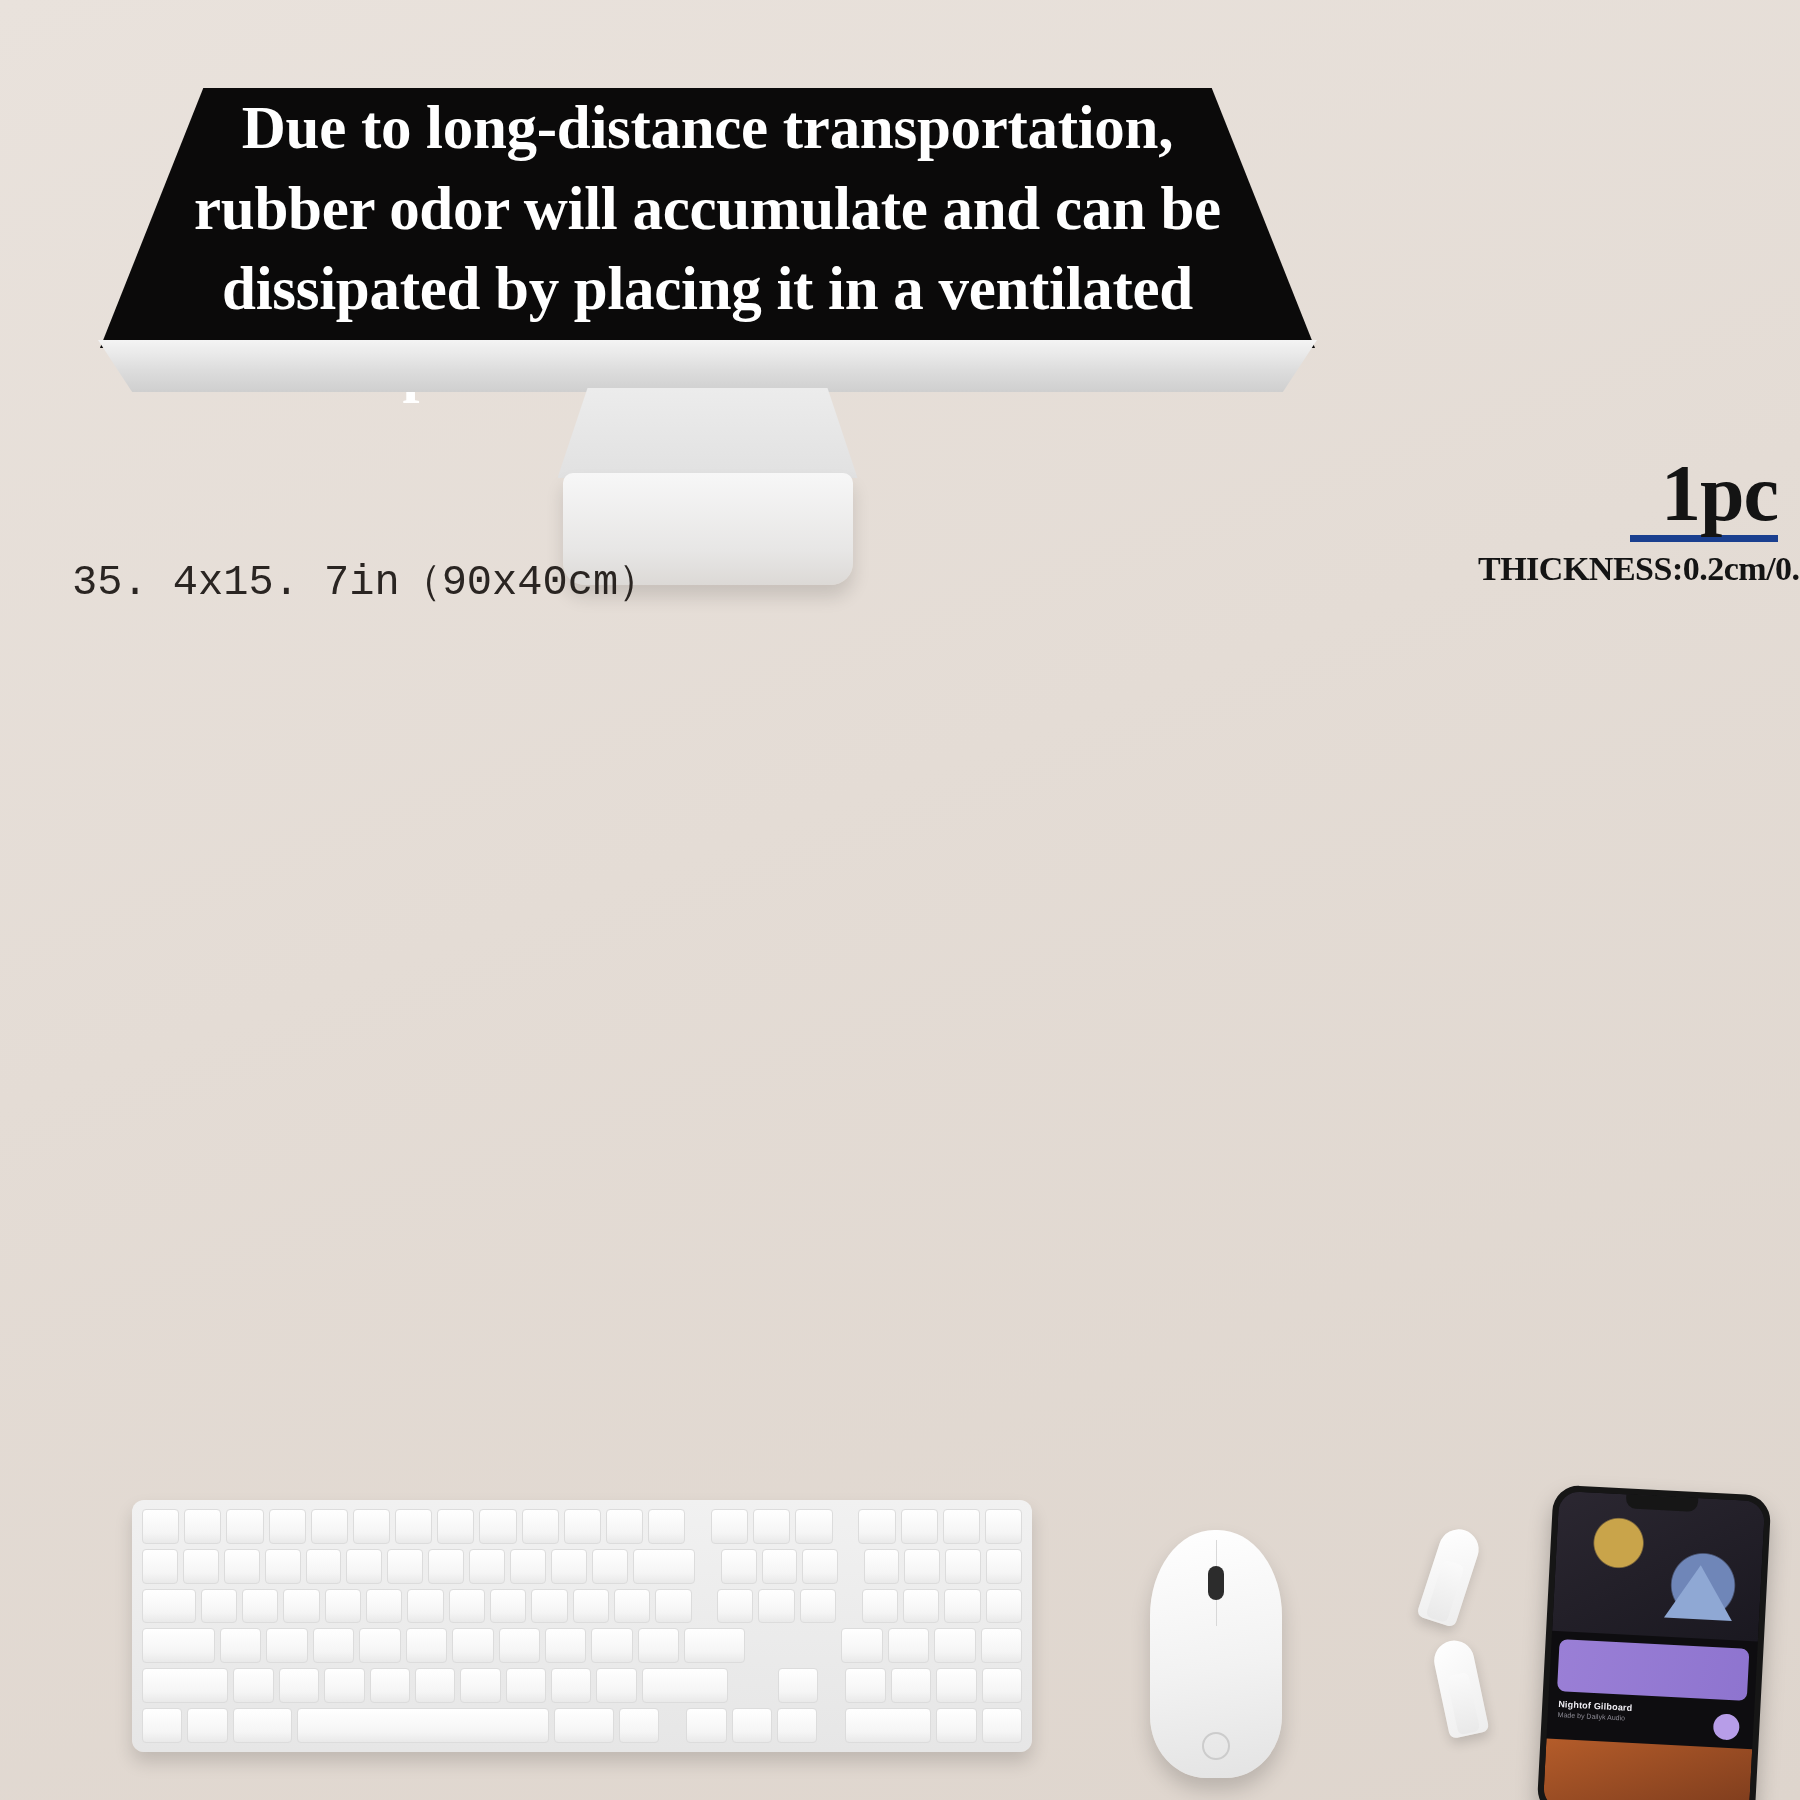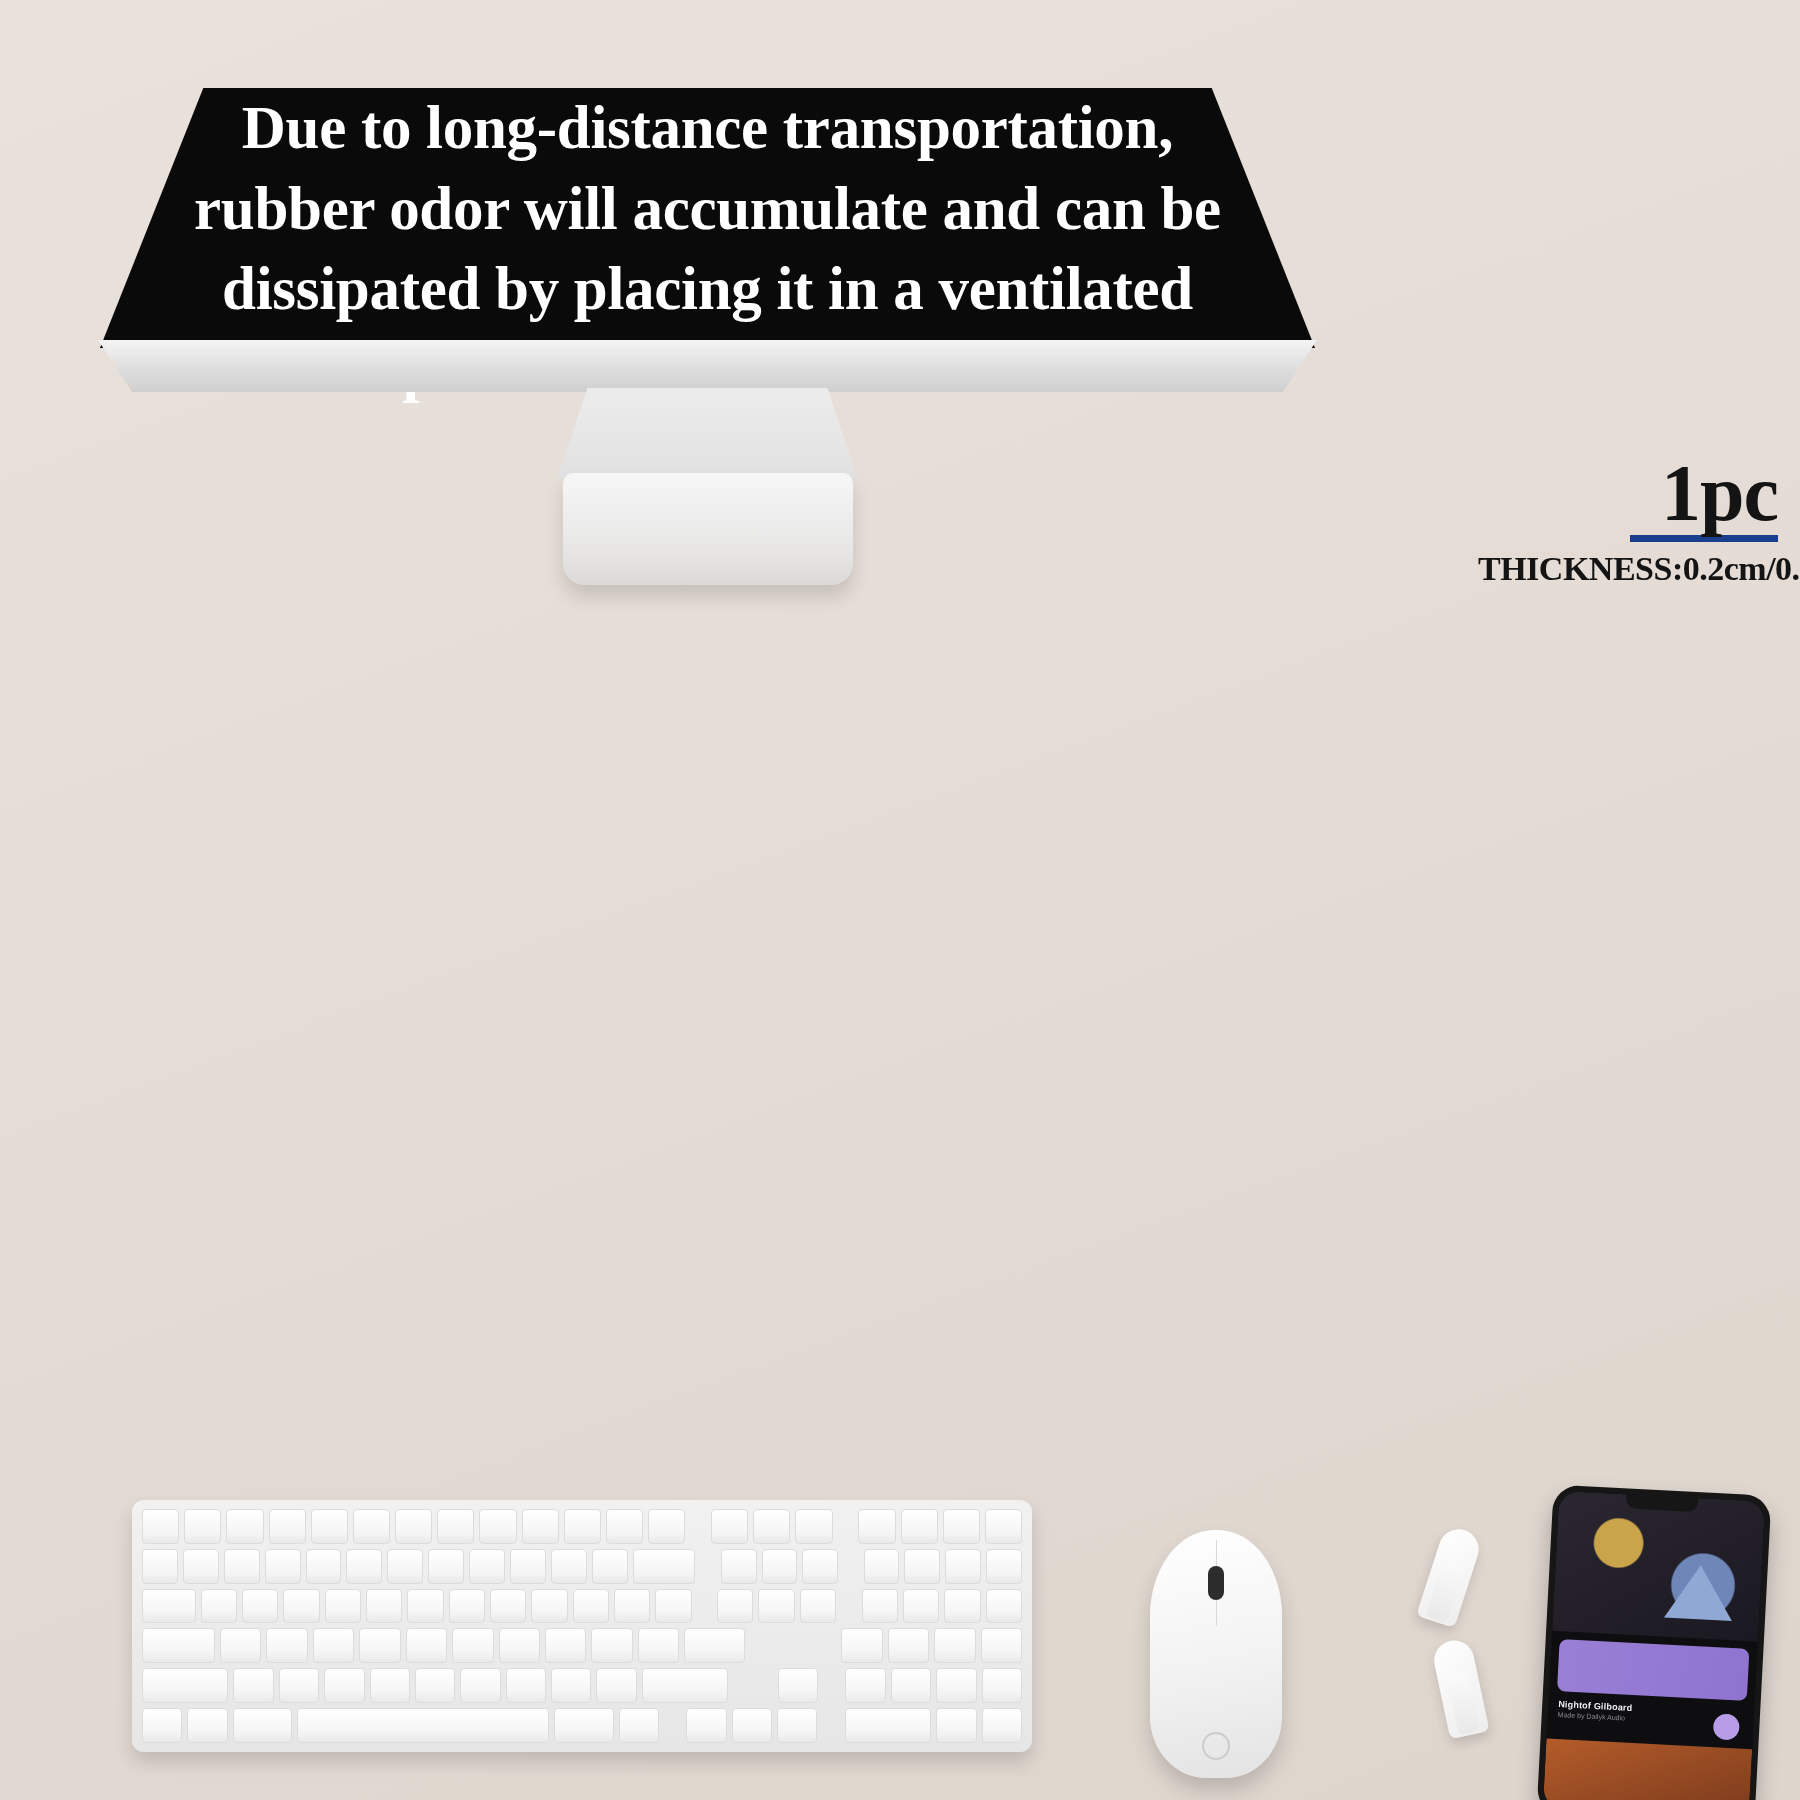--- a/index.html
+++ b/index.html
@@ -400,20 +400,21 @@
   <div class="monitor">
     <div class="monitor-screen"></div>
     <div class="monitor-text">
       <span>Due to long-distance transportation, rubber odor will accumulate and can be dissipated by placing it in a ventilated place for a few minutes.</span>
     </div>
     <div class="monitor-bezel"></div>
     <div class="monitor-neck"></div>
     <div class="monitor-base"></div>
   </div>
 
+  <div class="size-label-outer">35. 4x15. 7in（90x40cm）</div>
 
   <div class="pc-badge">
     <div class="pc-count">1pc</div>
     <div class="pc-rule"></div>
     <div class="pc-thickness">THICKNESS:0.2cm/0.07inch</div>
   </div>
 
 
   <div class="keyboard">
     <div class="kb-row">

